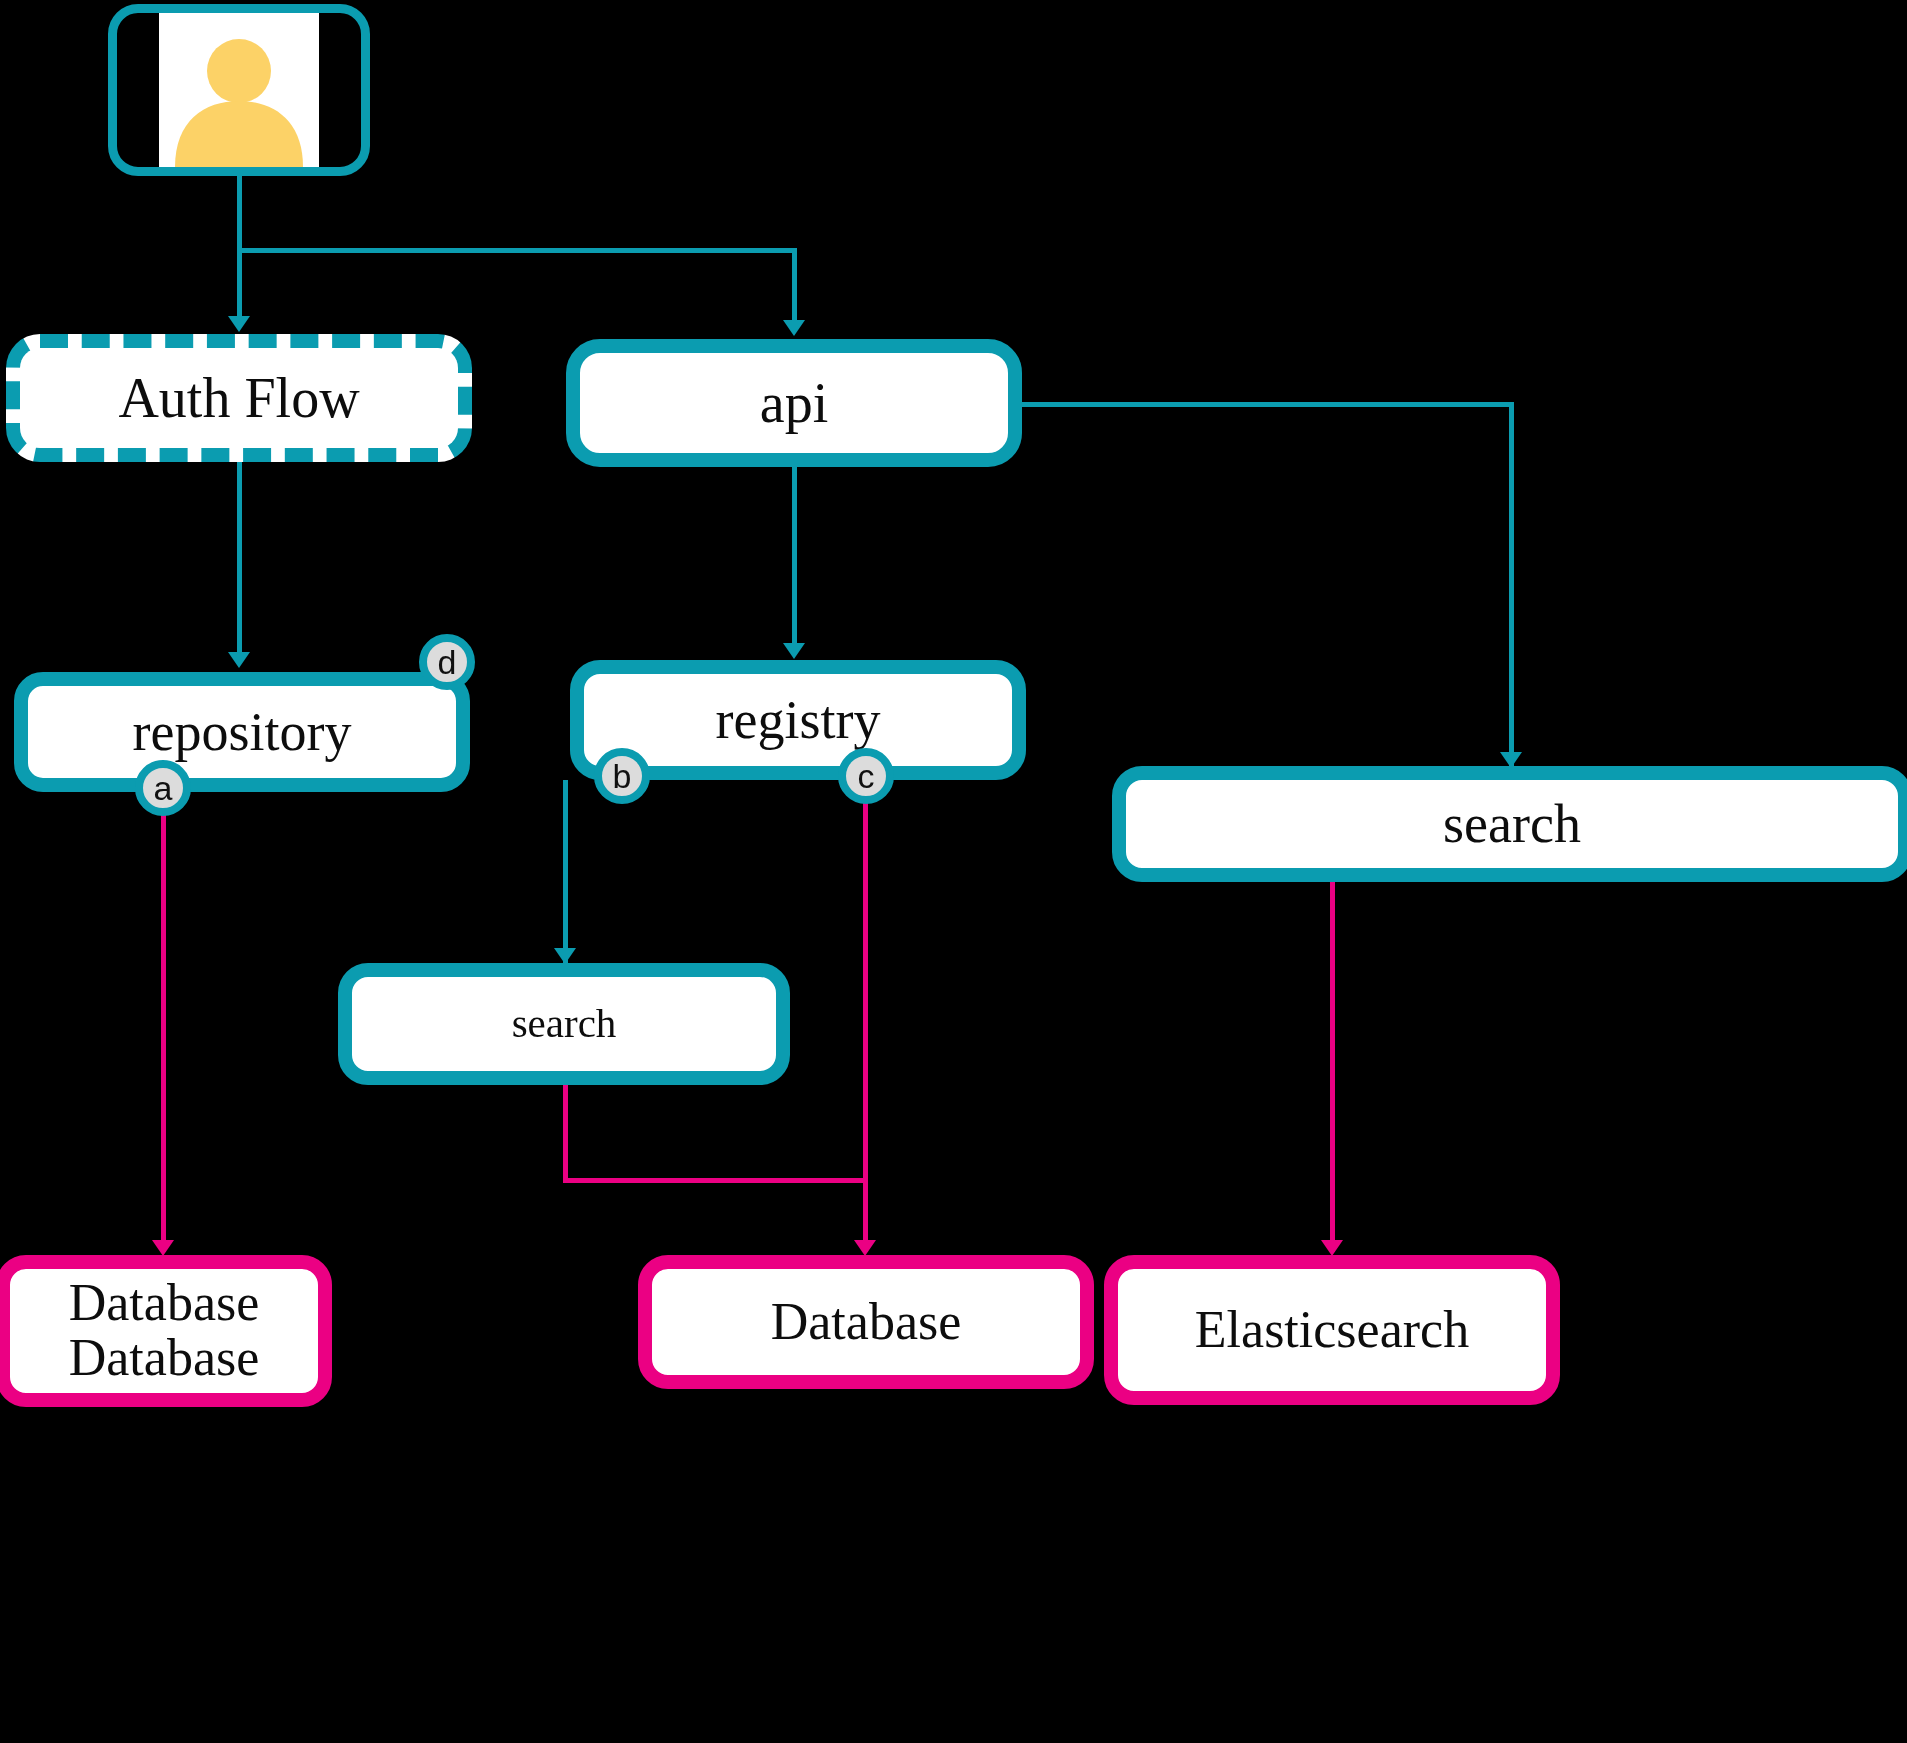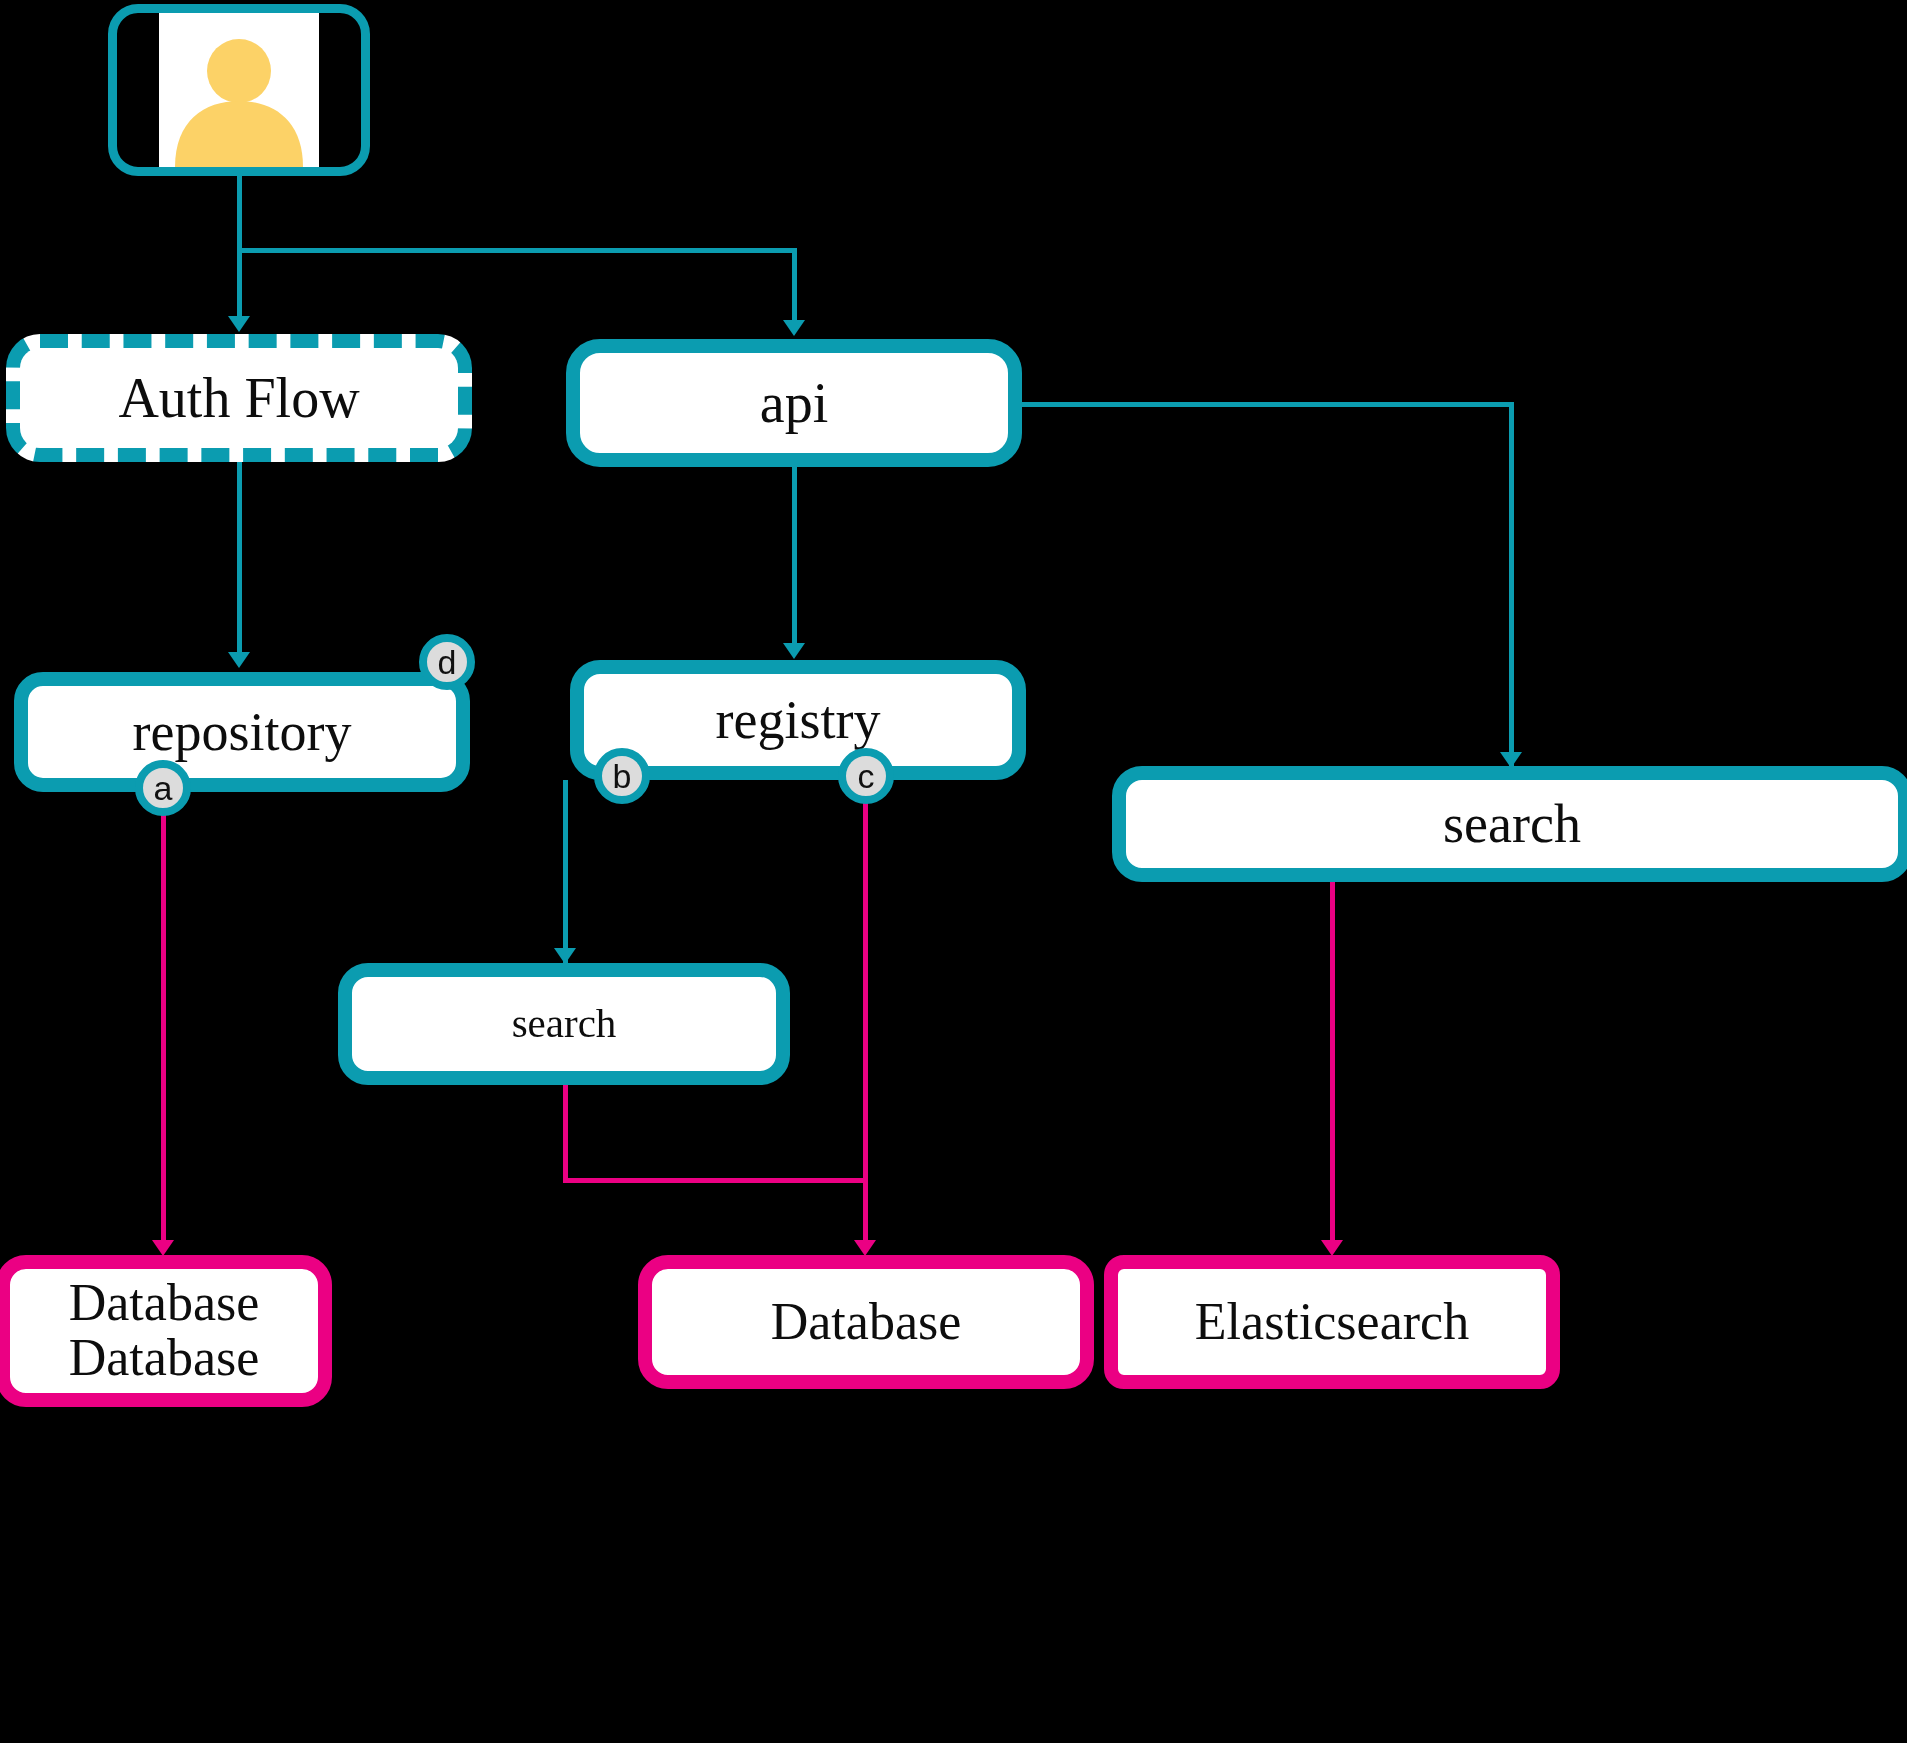--- a/index.html
+++ b/index.html
@@ -124,22 +124,22 @@
   #node-storage-provider {
     left: -4px;  top: 1255px; width: 336px; height: 152px;
     border-width: 14px; border-radius: 30px; font-size: 52px;
     flex-direction: column;
   }
   #node-database {
     left: 638px; top: 1255px; width: 456px; height: 134px;
     border-width: 14px; border-radius: 30px; font-size: 52px;
   }
   #node-elasticsearch {
-    left: 1104px; top: 1255px; width: 456px; height: 134px;
-    border-width: 14px; border-radius: 20px; font-size: 52px;
+    left: 1104px; top: 1255px; width: 456px; height: 150px;
+    border-width: 14px; border-radius: 30px; font-size: 52px;
   }
   .node-label { pointer-events: none; font-family: Liberation Serif, serif; }
 </style>
 </head>
 <body>
 
 <div id="canvas">
 
   <div id="user-node">
     <div id="user-plate">

